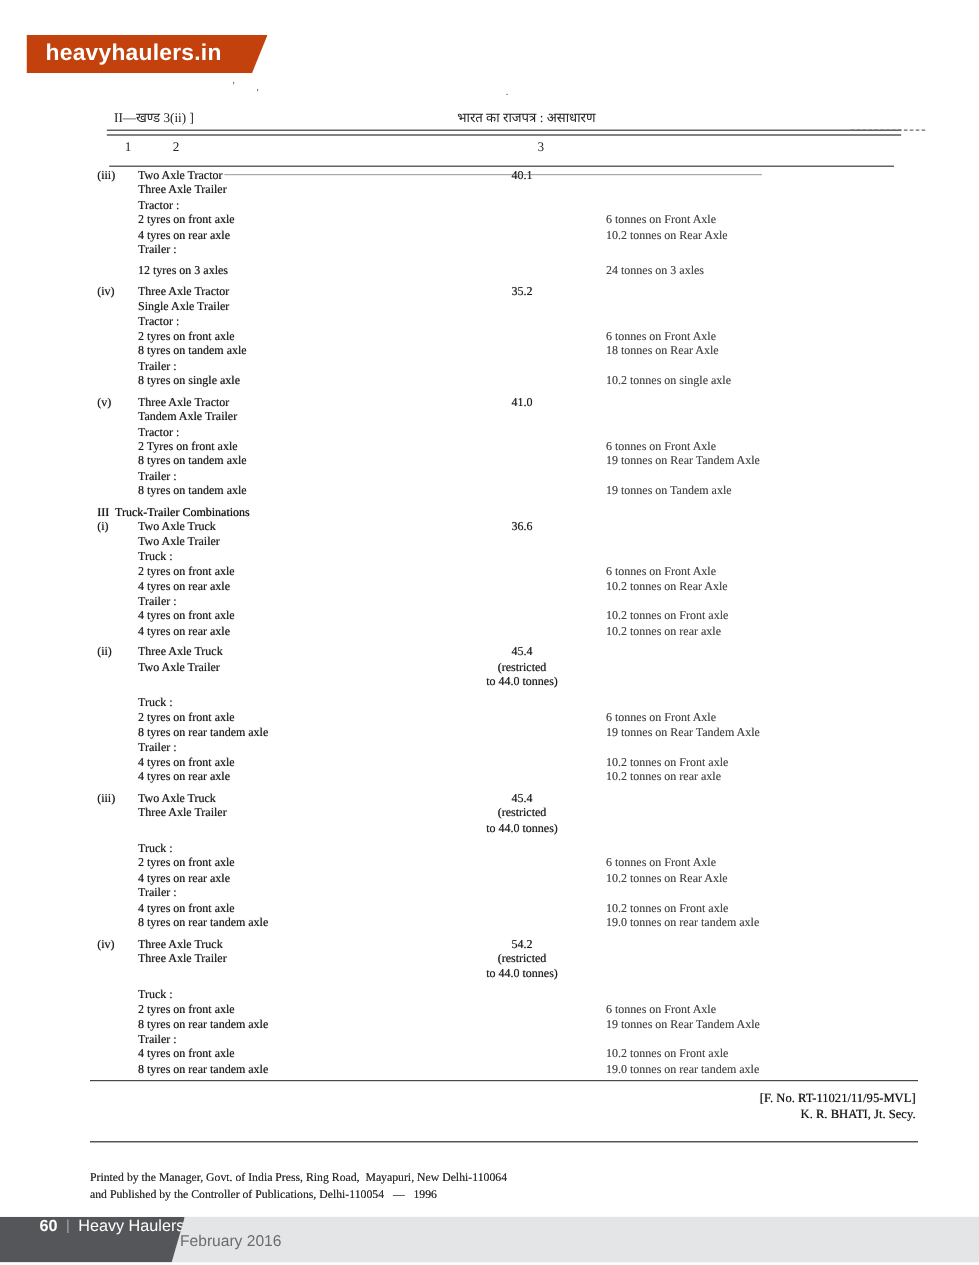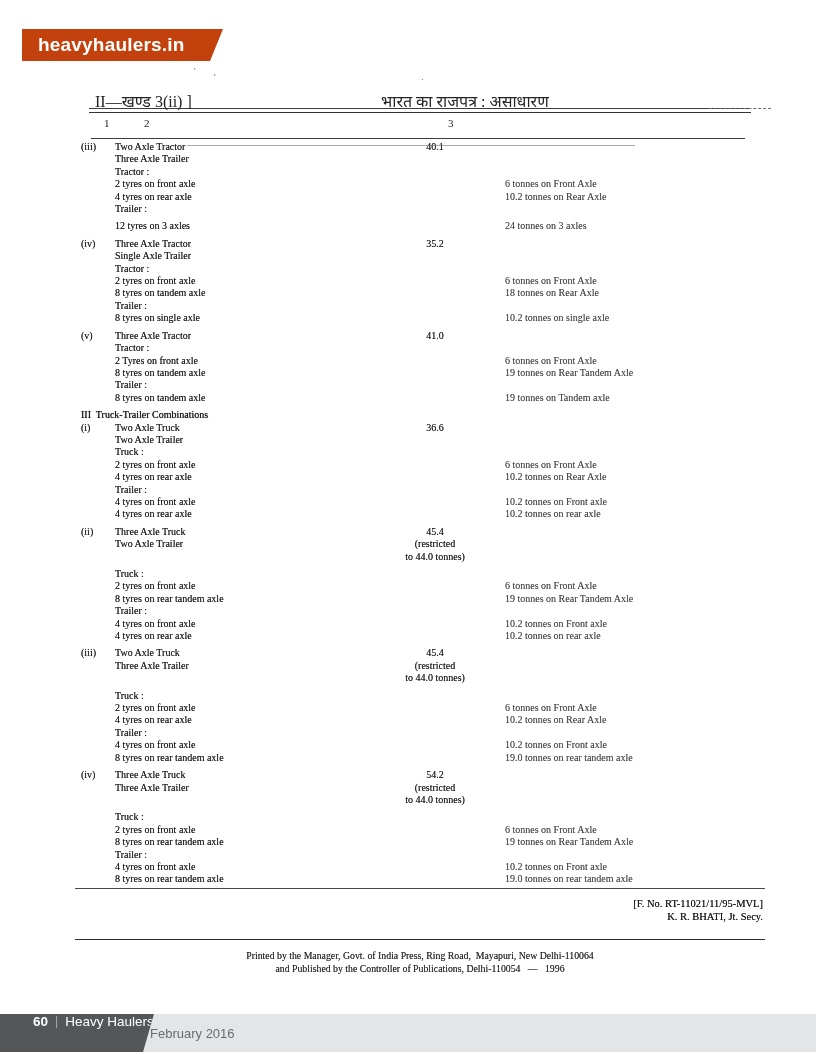--- a/index.html
+++ b/index.html
@@ -5,21 +5,21 @@
   html,body{margin:0;padding:0;width:816px;height:1054px;background:#ffffff;overflow:hidden;position:relative;}
 
   
   .banner{position:absolute;left:22px;top:29px;width:201px;height:32px;background:#c2410c;
     clip-path:polygon(0 0,100% 0,calc(100% - 13px) 100%,0 100%);
     color:#fff;font-family:"Liberation Sans",sans-serif;font-weight:bold;font-size:19px;
     line-height:32px;padding-left:16px;box-sizing:border-box;letter-spacing:.2px;}
 
   
   .doc{position:absolute;left:75px;top:88px;width:690px;font-family:"Liberation Serif",serif;color:#242424;}
-  .doc-header{position:relative;height:20px;font-size:16px;}
+  .doc-header{position:relative;height:20px;font-size:11px;}
   .doc-part{position:absolute;left:20px;top:2px;}
   .doc-title{position:absolute;left:306px;top:2px;}
   .rule-double{height:3px;margin:0 14px;border-top:1.4px solid #3c3c3c;border-bottom:1.6px solid #333;}
   .rule-dashes{position:absolute;right:-6px;top:20px;width:62px;border-top:1.4px dashed #6a6a6a;}
   .cols-row{position:relative;height:25px;font-size:11px;}
   .col-1{position:absolute;left:29px;top:4px;}
   .col-2{position:absolute;left:69px;top:4px;}
   .col-3{position:absolute;left:373px;top:4px;}
   .rule-single{margin:0 20px 0 16px;border-top:1.4px solid #3d3d3d;}
 
@@ -31,21 +31,21 @@
   .cell-label{padding-left:4px;}
   .cell-value{text-align:center;}
   .cell-num,.cell-label,.cell-value{color:#1e1e1e;text-shadow:0 0 .6px rgba(0,0,0,.65);}
   .cell-right{padding-left:10px;color:#464646;text-shadow:0 0 .4px rgba(70,70,70,.5);}
   .row.section{display:block;padding-left:6px;color:#141414;text-shadow:0 0 .7px rgba(0,0,0,.8);}
 
   .tail-rule{margin-top:2px;border-top:1.3px solid #474747;}
   .sig-block{margin-top:8px;text-align:right;font-size:10.5px;line-height:13.5px;color:#181818;
     text-shadow:0 0 .6px rgba(0,0,0,.7);padding-right:2px;}
   .bottom-rule{margin-top:15px;border-top:1.7px solid #2d2d2d;}
-  .print-block{margin-top:9px;text-align:center;font-size:9.8px;line-height:13.5px;color:#2c2c2c;
+  .print-block{margin-top:23px;text-align:left;font-size:9.8px;line-height:13.5px;color:#2c2c2c;
     text-shadow:0 0 .5px rgba(0,0,0,.6);}
 
   
   .footer-bar{position:absolute;left:0;top:1014px;width:816px;height:38px;background:#e4e5e7;
     font-family:"Liberation Sans",sans-serif;}
   .footer-dark{position:absolute;left:0;top:0;height:100%;width:154px;background:#55565a;
     clip-path:polygon(0 0,100% 0,calc(100% - 11px) 100%,0 100%);
     display:flex;align-items:flex-start;gap:7px;padding-left:33px;box-sizing:border-box;color:#fff;font-size:13.5px;}
   .footer-page{font-weight:bold;}
   .footer-sep{color:#a7a8aa;font-size:12px;}
@@ -166,20 +166,26 @@
         <span class="cell-right">10.2 tonnes on single axle</span>
       </div>
       <div class="row gap">
         <span class="cell-num">(v)</span>
         <span class="cell-label">Three Axle Tractor</span>
         <span class="cell-value">41.0</span>
         <span class="cell-right"></span>
       </div>
       <div class="row">
         <span class="cell-num"></span>
+        <span class="cell-label">Tandem Axle Trailer</span>
+        <span class="cell-value"></span>
+        <span class="cell-right"></span>
+      </div>
+      <div class="row">
+        <span class="cell-num"></span>
         <span class="cell-label">Tractor :</span>
         <span class="cell-value"></span>
         <span class="cell-right"></span>
       </div>
       <div class="row">
         <span class="cell-num"></span>
         <span class="cell-label">2 Tyres on front axle</span>
         <span class="cell-value"></span>
         <span class="cell-right">6 tonnes on Front Axle</span>
       </div>

